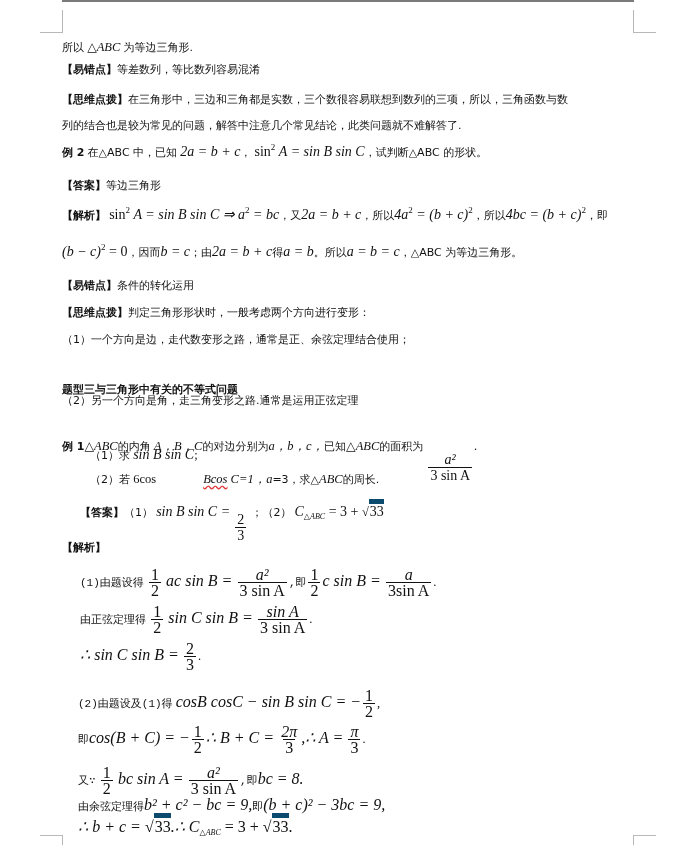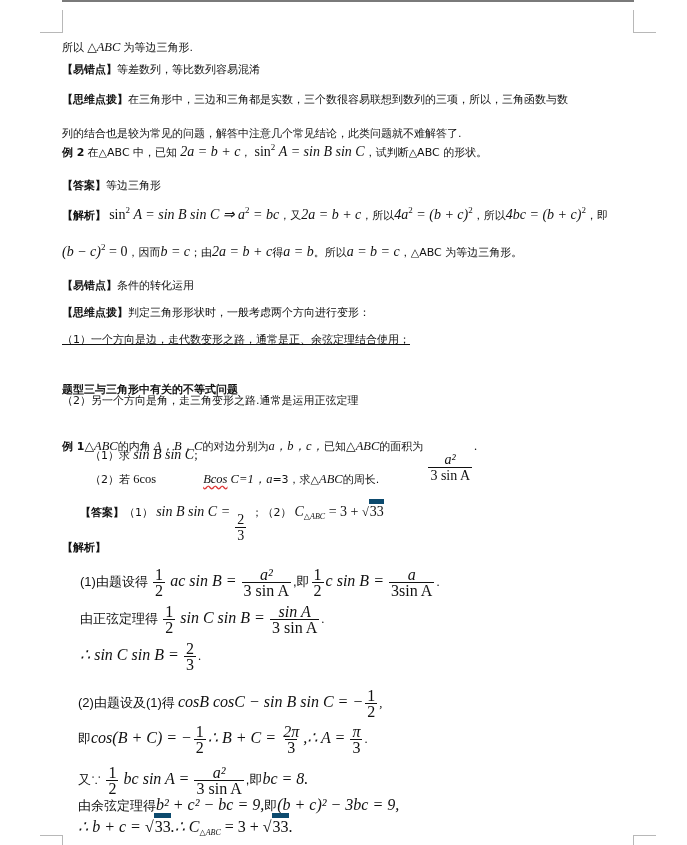--- a/index.html
+++ b/index.html
@@ -11,21 +11,21 @@
   .c-tr { left:633px; top:10px; width:22px; height:22px; border-left-width:1px; border-bottom-width:1px; }
   .c-bl { left:40px; top:835px; width:22px; height:10px; border-right-width:1px; border-top-width:1px; }
   .c-br { left:633px; top:835px; width:22px; height:10px; border-left-width:1px; border-top-width:1px; }
 
   .line { position:absolute; white-space:nowrap; font-size:12.5px; line-height:18px; }
   .cn { font-family:"DejaVu Sans", "Liberation Sans", sans-serif; font-size:11px; }
   .b { font-weight:bold; }
   .i { font-style:italic; }
   .m { font-family:"Liberation Serif", serif; font-size:14px; }
   .mbig { font-family:"Liberation Serif", serif; font-size:16px; }
-  .cnbig { font-family:Liberation Sans, sans-serif; font-size:13px; }
+  .cnbig { font-family:Liberation Mono, monospace; font-size:11px; }
   sup { font-size:9px; vertical-align:6px; line-height:0; }
   sub { font-size:8px; vertical-align:-3px; line-height:0; }
   .frac { display:inline-flex; flex-direction:column; align-items:center; vertical-align:middle; margin:0 2px; }
   .frac .num { padding:0 2px; line-height:15px; }
   .frac .den { border-top:1px solid #111; padding:0 2px; line-height:16px; }
   .sqrt { border-top:5px solid #0c4a6e; padding-left:1px; }
   .wavy { text-decoration:underline wavy #d33; text-underline-offset:2px;margin-left:44px; }
 </style>
 </head>
 <body>
@@ -42,21 +42,21 @@
   <span class="cn">为等边三角形.</span>
 </div>
 
 <div class="line" style="left:62px;top:60px;">
   <span class="cn b">【易错点】</span><span class="cn">等差数列，等比数列容易混淆</span>
 </div>
 
 <div class="line" style="left:62px;top:90px;">
   <span class="cn b">【思维点拨】</span><span class="cn">在三角形中，三边和三角都是实数，三个数很容易联想到数列的三项，所以，三角函数与数</span>
 </div>
-<div class="line" style="left:62px;top:124px;">
+<div class="line" style="left:62px;top:116px;">
   <span class="cn">列的结合也是较为常见的问题，解答中注意几个常见结论，此类问题就不难解答了.</span>
 </div>
 
 <div class="line" style="left:62px;top:143px;">
   <span class="cn b">例 2</span>
   <span class="cn">在△ABC 中，已知</span>
   <span class="m i">2a = b + c</span><span class="cn">，</span>
   <span class="m"><span>sin</span><sup>2</sup> <span class="i">A = sin B sin C</span></span><span class="cn">，试判断△ABC 的形状。</span>
 </div>
 
@@ -72,21 +72,21 @@
 <div class="line" style="left:62px;top:243px;">
   <span class="m i">(b − c)</span><sup>2</sup><span class="m"> = 0</span><span class="cn">，因而</span><span class="m i">b = c</span><span class="cn">；由</span><span class="m i">2a = b + c</span><span class="cn">得</span><span class="m i">a = b</span><span class="cn">。所以</span><span class="m i">a = b = c</span><span class="cn">，△ABC 为等边三角形。</span>
 </div>
 
 <div class="line" style="left:62px;top:276px;">
   <span class="cn b">【易错点】</span><span class="cn">条件的转化运用</span>
 </div>
 <div class="line" style="left:62px;top:303px;">
   <span class="cn b">【思维点拨】</span><span class="cn">判定三角形形状时，一般考虑两个方向进行变形：</span>
 </div>
-<div class="line" style="left:62px;top:330px;text-decoration:underline;">
+<div class="line" style="left:62px;top:330px;">
   <span class="cn">（1）一个方向是边，走代数变形之路，通常是正、余弦定理结合使用；</span>
 </div>
 <div class="line" style="left:62px;top:357px;margin-top:34px;">
   <span class="cn">（2）另一个方向是角，走三角变形之路.通常是运用正弦定理</span>
 </div>
 
 <div class="line" style="left:62px;top:380px;">
   <span class="cn b">题型三与三角形中有关的不等式问题</span>
 </div>
 

